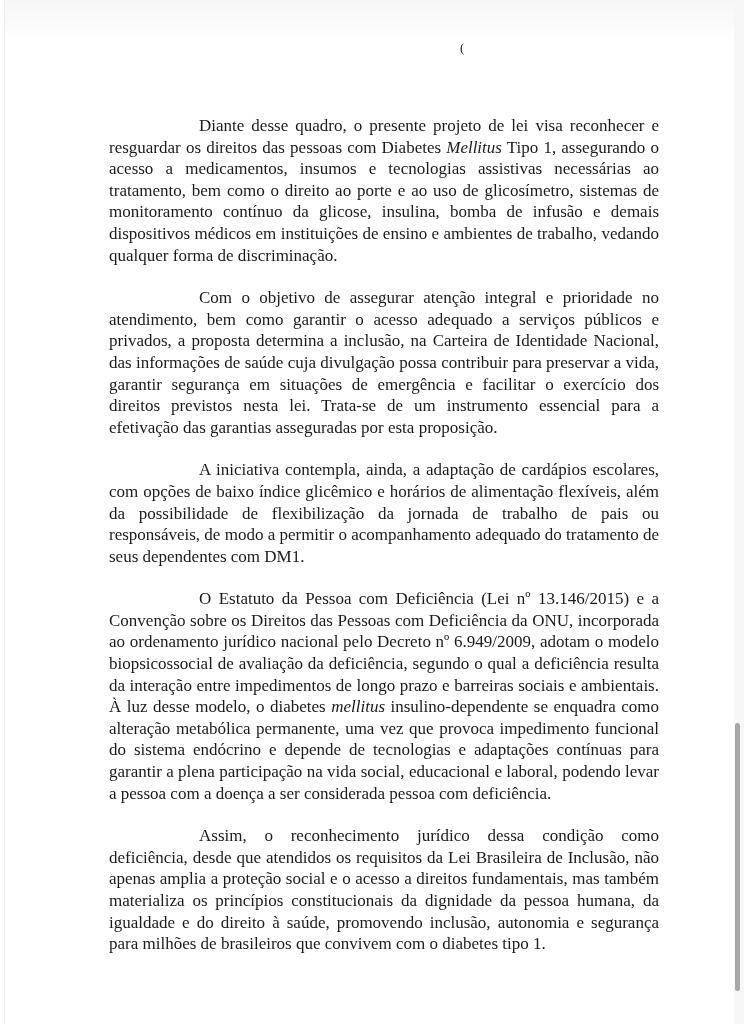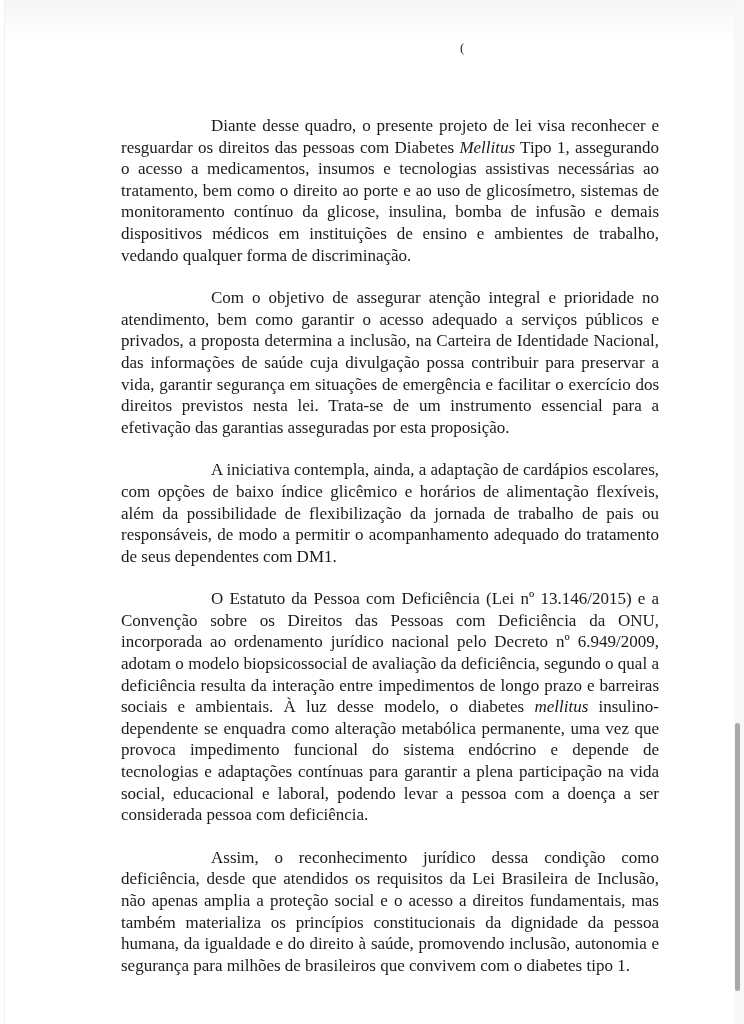--- a/index.html
+++ b/index.html
@@ -38,21 +38,21 @@
     font-size: 13px;
     color: #222;
   }
   .content {
     position: absolute;
     left: 104px;
     top: 115px;
     width: 550px;
   }
   .para {
-    margin: 0 0 21px 12px;
+    margin: 0 0 21px 0;
     font-size: 17px;
     line-height: 21.6px;
     text-align: justify;
     text-indent: 90px;
     hyphens: none;
   }
   .para i { font-style: italic; }
   .scrollbar-track {
     position: absolute;
     right: 0;

